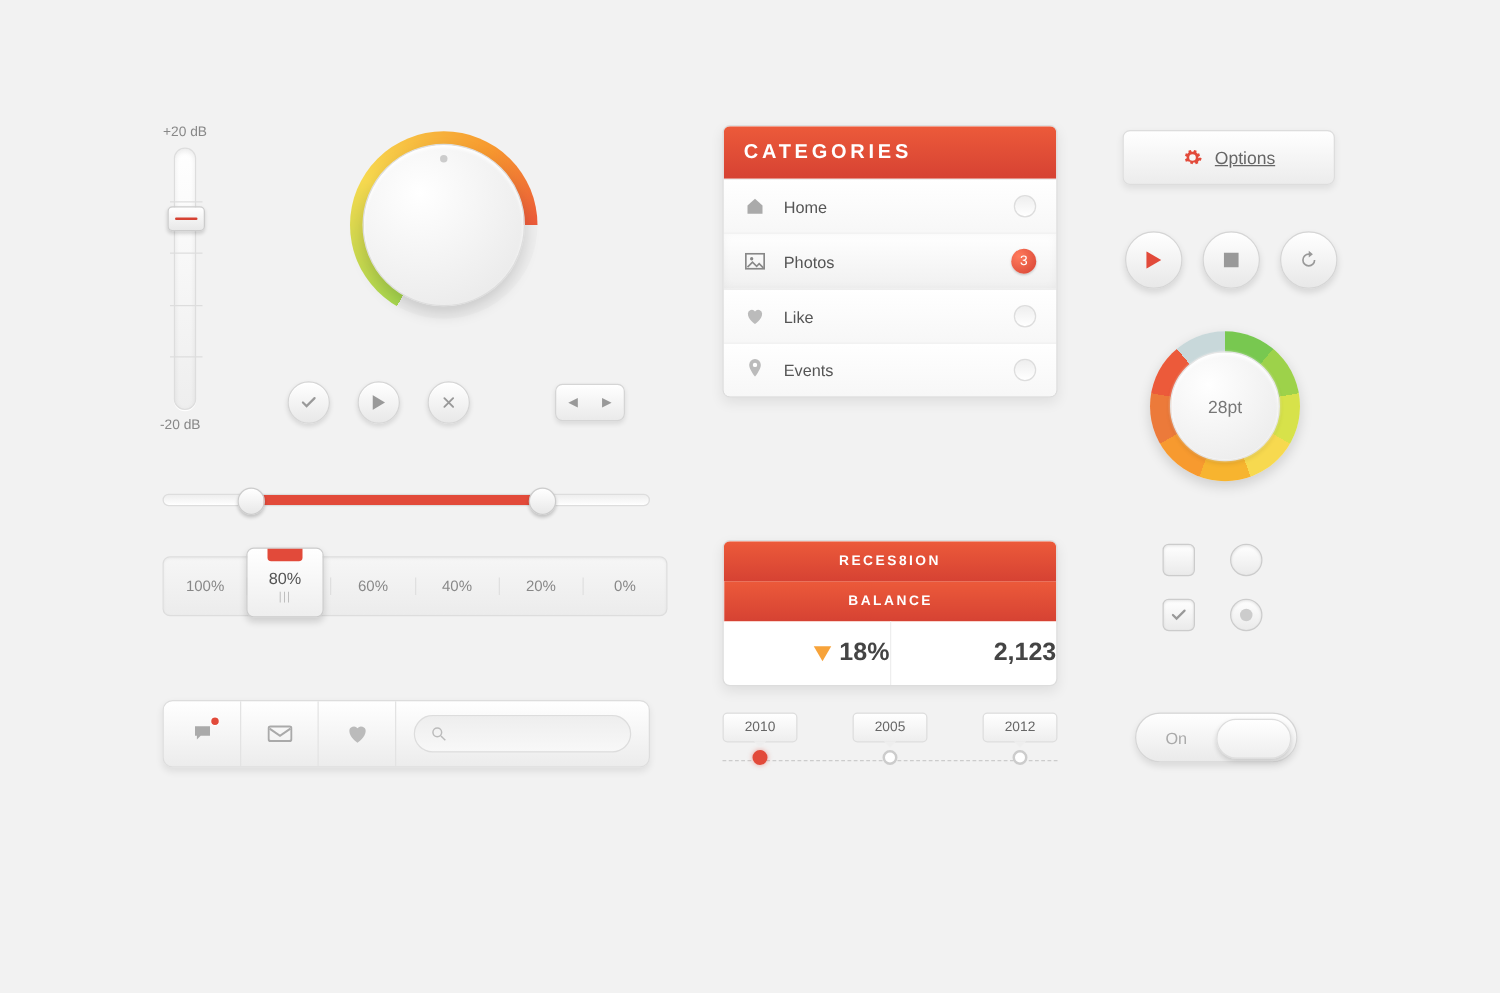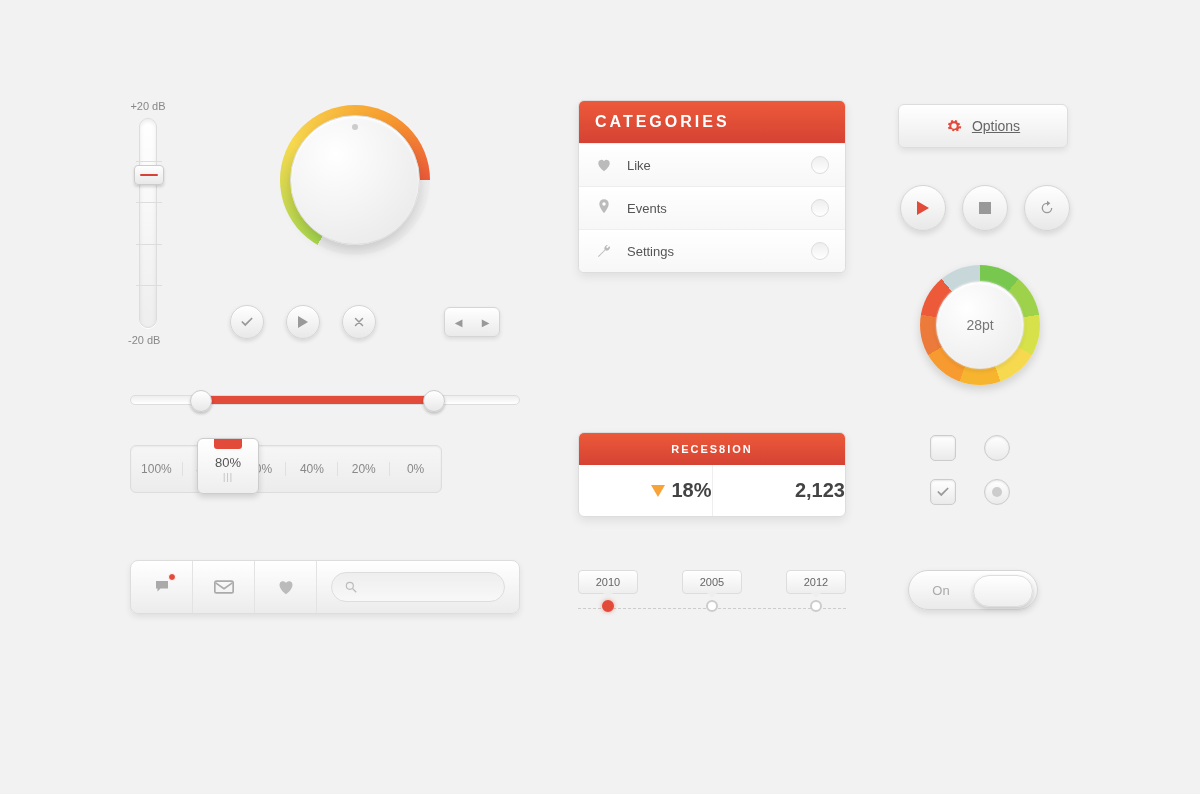--- a/index.html
+++ b/index.html
@@ -62,21 +62,21 @@
   .step-pair span{color:#999;font-size:10px;}
 
   
   .hrange { position:absolute; left:130px; top:395px; width:390px; }
   .hrange .track{height:10px;background:linear-gradient(#eee,#fff);border:1px solid #ddd;border-radius:6px;position:relative;}
   .hrange .fill{position:absolute;left:18%;right:22%;top:0;bottom:0;background:#e24a3a;border-radius:5px;}
   .hrange .knob{position:absolute;top:-6px;width:22px;height:22px;border-radius:50%;background:linear-gradient(#fff,#e8e8e8);border:1px solid #ccc;box-shadow:0 2px 3px rgba(0,0,0,.2);}
   .hrange .k1{left:calc(18% - 11px);} .hrange .k2{left:calc(78% - 11px);}
 
   
-  .pslider { position:absolute; left:130px; top:445px; width:312px; height:48px;
+  .pslider { position:absolute; left:130px; top:445px; width:404px; height:48px;
     background:linear-gradient(#f6f6f6,#ececec);border:1px solid #ddd;border-radius:6px;
     display:flex;align-items:center;justify-content:space-around;font-size:12px;color:#888;
     box-shadow:inset 0 1px 2px rgba(0,0,0,.05);position:absolute;}
   .pslider .cell{flex:1;text-align:center;position:relative;}
   .pslider .cell+.cell{border-left:1px solid #e0e0e0;}
   .pslider .sel{
     position:absolute;left:66px;top:-8px;width:62px;height:56px;
     background:linear-gradient(#fff,#eee);border:1px solid #ccc;border-radius:6px;
     box-shadow:0 3px 6px rgba(0,0,0,.15);
     display:flex;flex-direction:column;align-items:center;justify-content:center;
@@ -243,21 +243,41 @@
     <svg width="14" height="14" viewBox="0 0 24 24">
         <circle cx="10" cy="10" r="6" stroke="#bbb" stroke-width="2" fill="none"></circle>
         <line x1="15" y1="15" x2="21" y2="21" stroke="#bbb" stroke-width="2"></line>
       </svg>
   </div>
 </div>
 
 <div class="cats">
   <div class="hdr">CATEGORIES</div>
 
-
+  <div class="item">
+    <span class="ico">
+        <svg width="16" height="16" viewBox="0 0 24 24">
+          <path d="M3 11l9-8 9 8v10H3z" fill="#aaa"></path>
+        </svg>
+      </span>
+    <span>Home</span>
+    <span class="radio"></span>
+  </div>
+
+  <div class="item sel">
+    <span class="ico">
+        <svg width="16" height="14" viewBox="0 0 24 20">
+          <rect x="1" y="1" width="22" height="18" fill="none" stroke="#888" stroke-width="2"></rect>
+          <circle cx="8" cy="7" r="2" fill="#888"></circle>
+          <path d="M3 17l6-6 5 5 3-3 5 5" stroke="#888" stroke-width="2" fill="none"></path>
+        </svg>
+      </span>
+    <span>Photos</span>
+    <span class="badge">3</span>
+  </div>
 
   <div class="item">
     <span class="ico">
         <svg width="16" height="14" viewBox="0 0 24 22">
           <path d="M12 21s-9-6-9-13a5 5 0 0 1 9-3 5 5 0 0 1 9 3c0 7-9 13-9 13z" fill="#bbb"></path>
         </svg>
       </span>
     <span>Like</span>
     <span class="radio"></span>
   </div>
@@ -266,34 +286,26 @@
     <span class="ico">
         <svg width="14" height="18" viewBox="0 0 24 30">
           <path d="M12 0a8 8 0 0 0-8 8c0 6 8 16 8 16s8-10 8-16a8 8 0 0 0-8-8z" fill="#bbb"></path>
           <circle cx="12" cy="8" r="3" fill="#fff"></circle>
         </svg>
       </span>
     <span>Events</span>
     <span class="radio"></span>
   </div>
 
-  <div class="item">
-    <span class="ico">
-        <svg width="16" height="16" viewBox="0 0 24 24">
-          <path d="M21 6a5 5 0 0 1-7 5L4 21l-1-1L13 10a5 5 0 0 1 5-7l-3 3 2 2 3-3z" fill="#bbb"></path>
-        </svg>
-      </span>
-    <span>Settings</span>
-    <span class="radio"></span>
-  </div>
 </div>
 
 <div class="stats">
   <div class="tabs">
     <div class="t">RECES8ION</div>
+    <div class="t">BALANCE</div>
   </div>
   <div class="vals">
     <div class="v">
       <span class="arrow-down"></span>
       <span>18%</span>
     </div>
     <div class="v">2,123</div>
   </div>
 </div>
 

